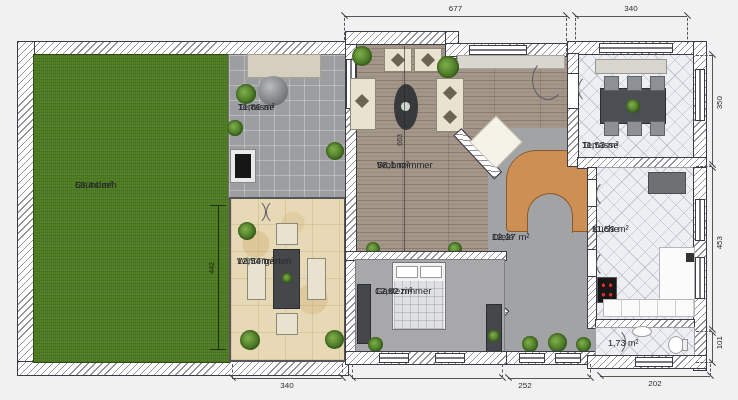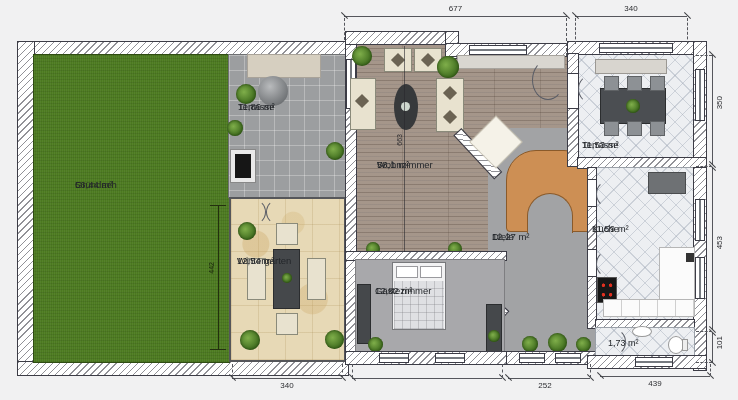--- a/index.html
+++ b/index.html
@@ -220,23 +220,23 @@
   <div class="tick" style="left:708px;top:362px;"></div>
   <div class="dimdash-h" style="left:696px;top:55px;width:16px;"></div>
   <div class="dimdash-h" style="left:696px;top:166px;width:16px;"></div>
   <div class="dimdash-h" style="left:696px;top:331px;width:16px;"></div>
   <div class="dimdash-h" style="left:696px;top:362px;width:16px;"></div>
 
   <div class="dim" style="left:232px;top:378px;width:110px;height:1px;"></div>
   <div class="dim-label" style="left:232px;top:381px;width:110px;">340</div>
   <div class="dim" style="left:352px;top:378px;width:150px;height:1px;"></div>
   <div class="dim" style="left:508px;top:378px;width:82px;height:1px;"></div>
-  <div class="dim-label" style="left:504px;top:381px;width:82px;">252</div>
+  <div class="dim-label" style="left:484px;top:381px;width:82px;">252</div>
   <div class="dim" style="left:600px;top:376px;width:110px;height:1px;"></div>
-  <div class="dim-label" style="left:600px;top:379px;width:110px;">439</div>
+  <div class="dim-label" style="left:600px;top:379px;width:110px;">202</div>
   <div class="tick" style="left:228px;top:377px;"></div>
   <div class="tick" style="left:338px;top:377px;"></div>
   <div class="tick" style="left:348px;top:377px;"></div>
   <div class="tick" style="left:498px;top:377px;"></div>
   <div class="tick" style="left:504px;top:377px;"></div>
   <div class="tick" style="left:586px;top:377px;"></div>
   <div class="tick" style="left:596px;top:375px;"></div>
   <div class="tick" style="left:706px;top:375px;"></div>
   <div class="dimdash" style="left:232px;top:364px;height:14px;"></div>
   <div class="dimdash" style="left:342px;top:364px;height:14px;"></div>

